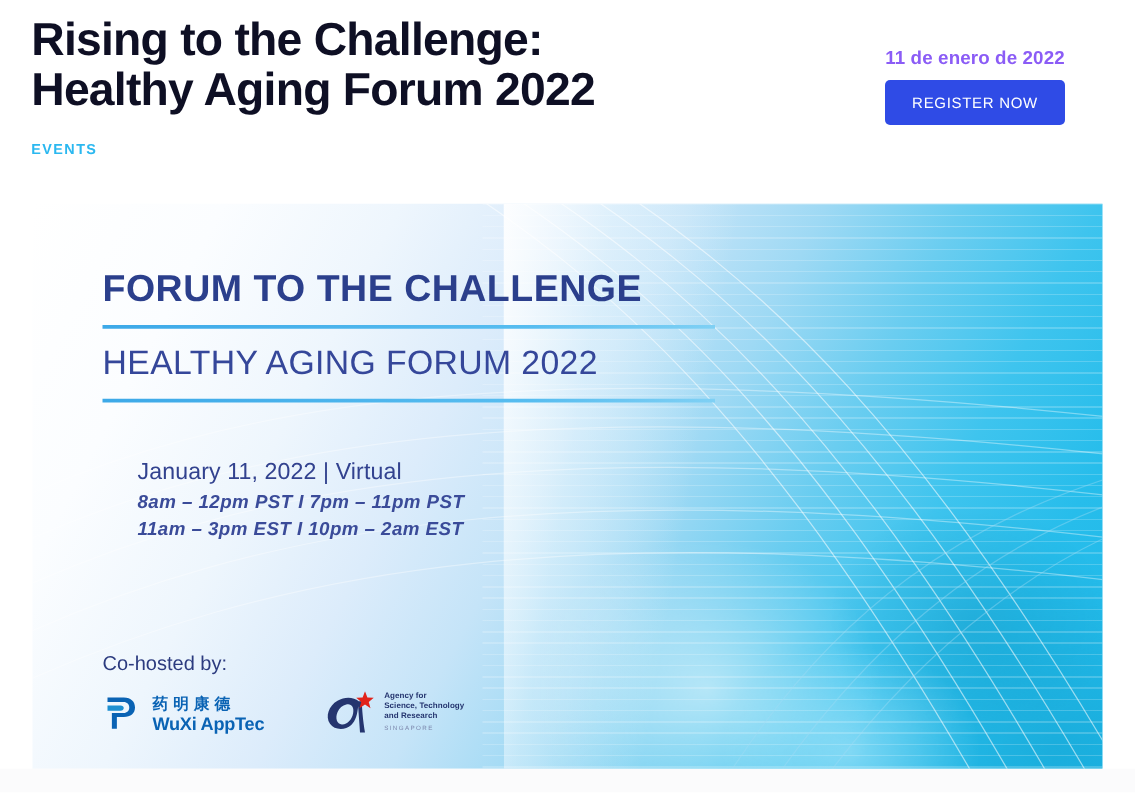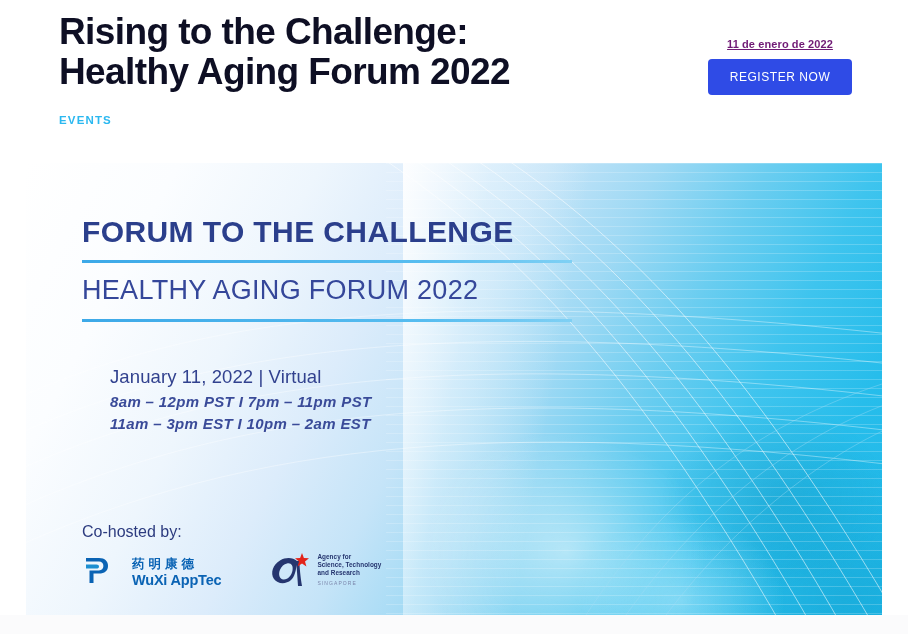--- a/index.html
+++ b/index.html
@@ -13,21 +13,20 @@
     overflow: hidden;
     font-family: "Liberation Sans", sans-serif;
     position: relative;
   }
 
   
   .page-head {
     position: relative;
     padding: 12px 32px 0 25px;
     box-sizing: border-box;
-    margin-left: 34px;
   }
   .headline {
     margin: 0;
     font-size: 37px;
     line-height: 1.07;
     font-weight: 700;
     letter-spacing: -0.6px;
     color: #0e0f24;
     max-width: 640px;
   }
@@ -42,26 +41,25 @@
   }
 
   .head-right {
     position: absolute;
     top: 38px;
     right: 18px;
     width: 220px;
     text-align: center;
   }
   .event-date {
-    font-size: 11px;
-    font-weight: 700;
-    color: #701a75;
+    font-size: 15px;
+    font-weight: 700;
+    color: #8b5cf6;
     letter-spacing: 0.1px;
     white-space: nowrap;
-    text-decoration: underline;
   }
   .register-btn {
     display: inline-block;
     margin-top: 9px;
     background: #2f4be6;
     color: #ffffff;
     border: none;
     border-radius: 4px;
     padding: 12px 22px 12px 22px;
     font-size: 12px;
@@ -200,21 +198,21 @@
   .bn-logos {
     display: flex;
     align-items: flex-end;
     gap: 46px;
   }
 
   
   .logo-wuxi {
     display: flex;
     align-items: center;
-    gap: 20px;
+    gap: 10px;
   }
   .wuxi-mark {
     width: 30px;
     height: 31px;
   }
   .wuxi-text { line-height: 1; }
   .wuxi-cn {
     font-size: 12.5px;
     letter-spacing: 4px;
     color: #0a63b4;

